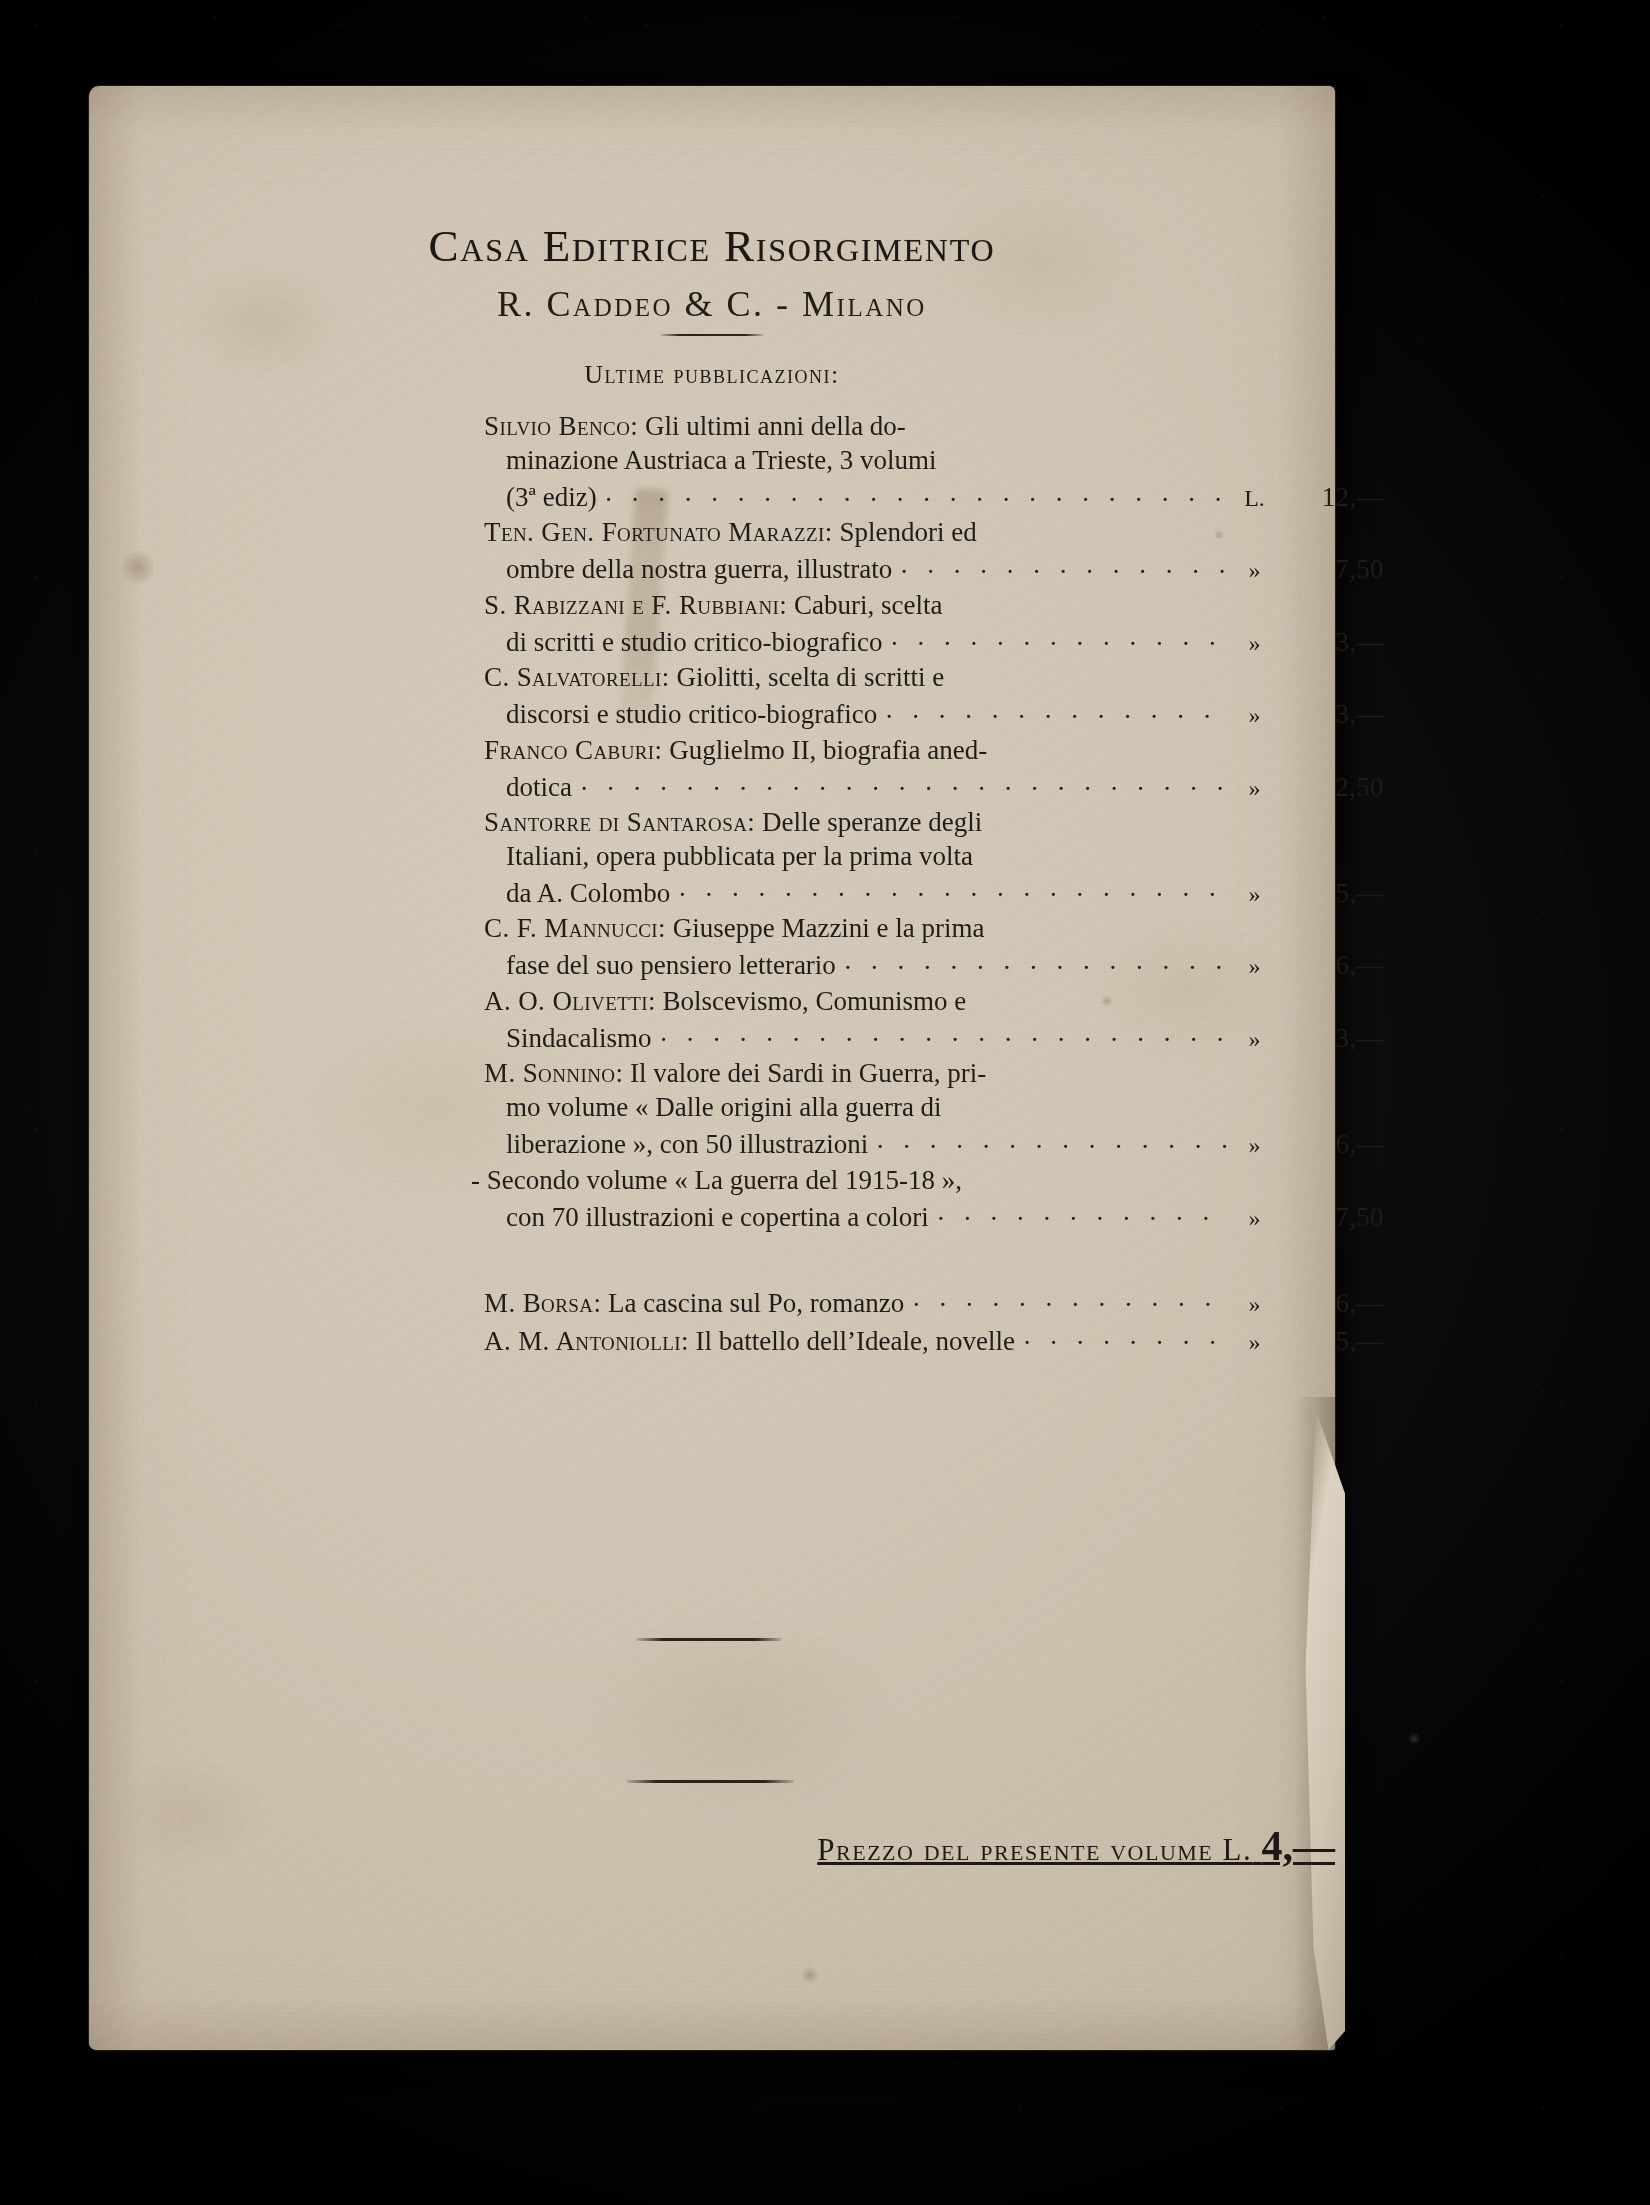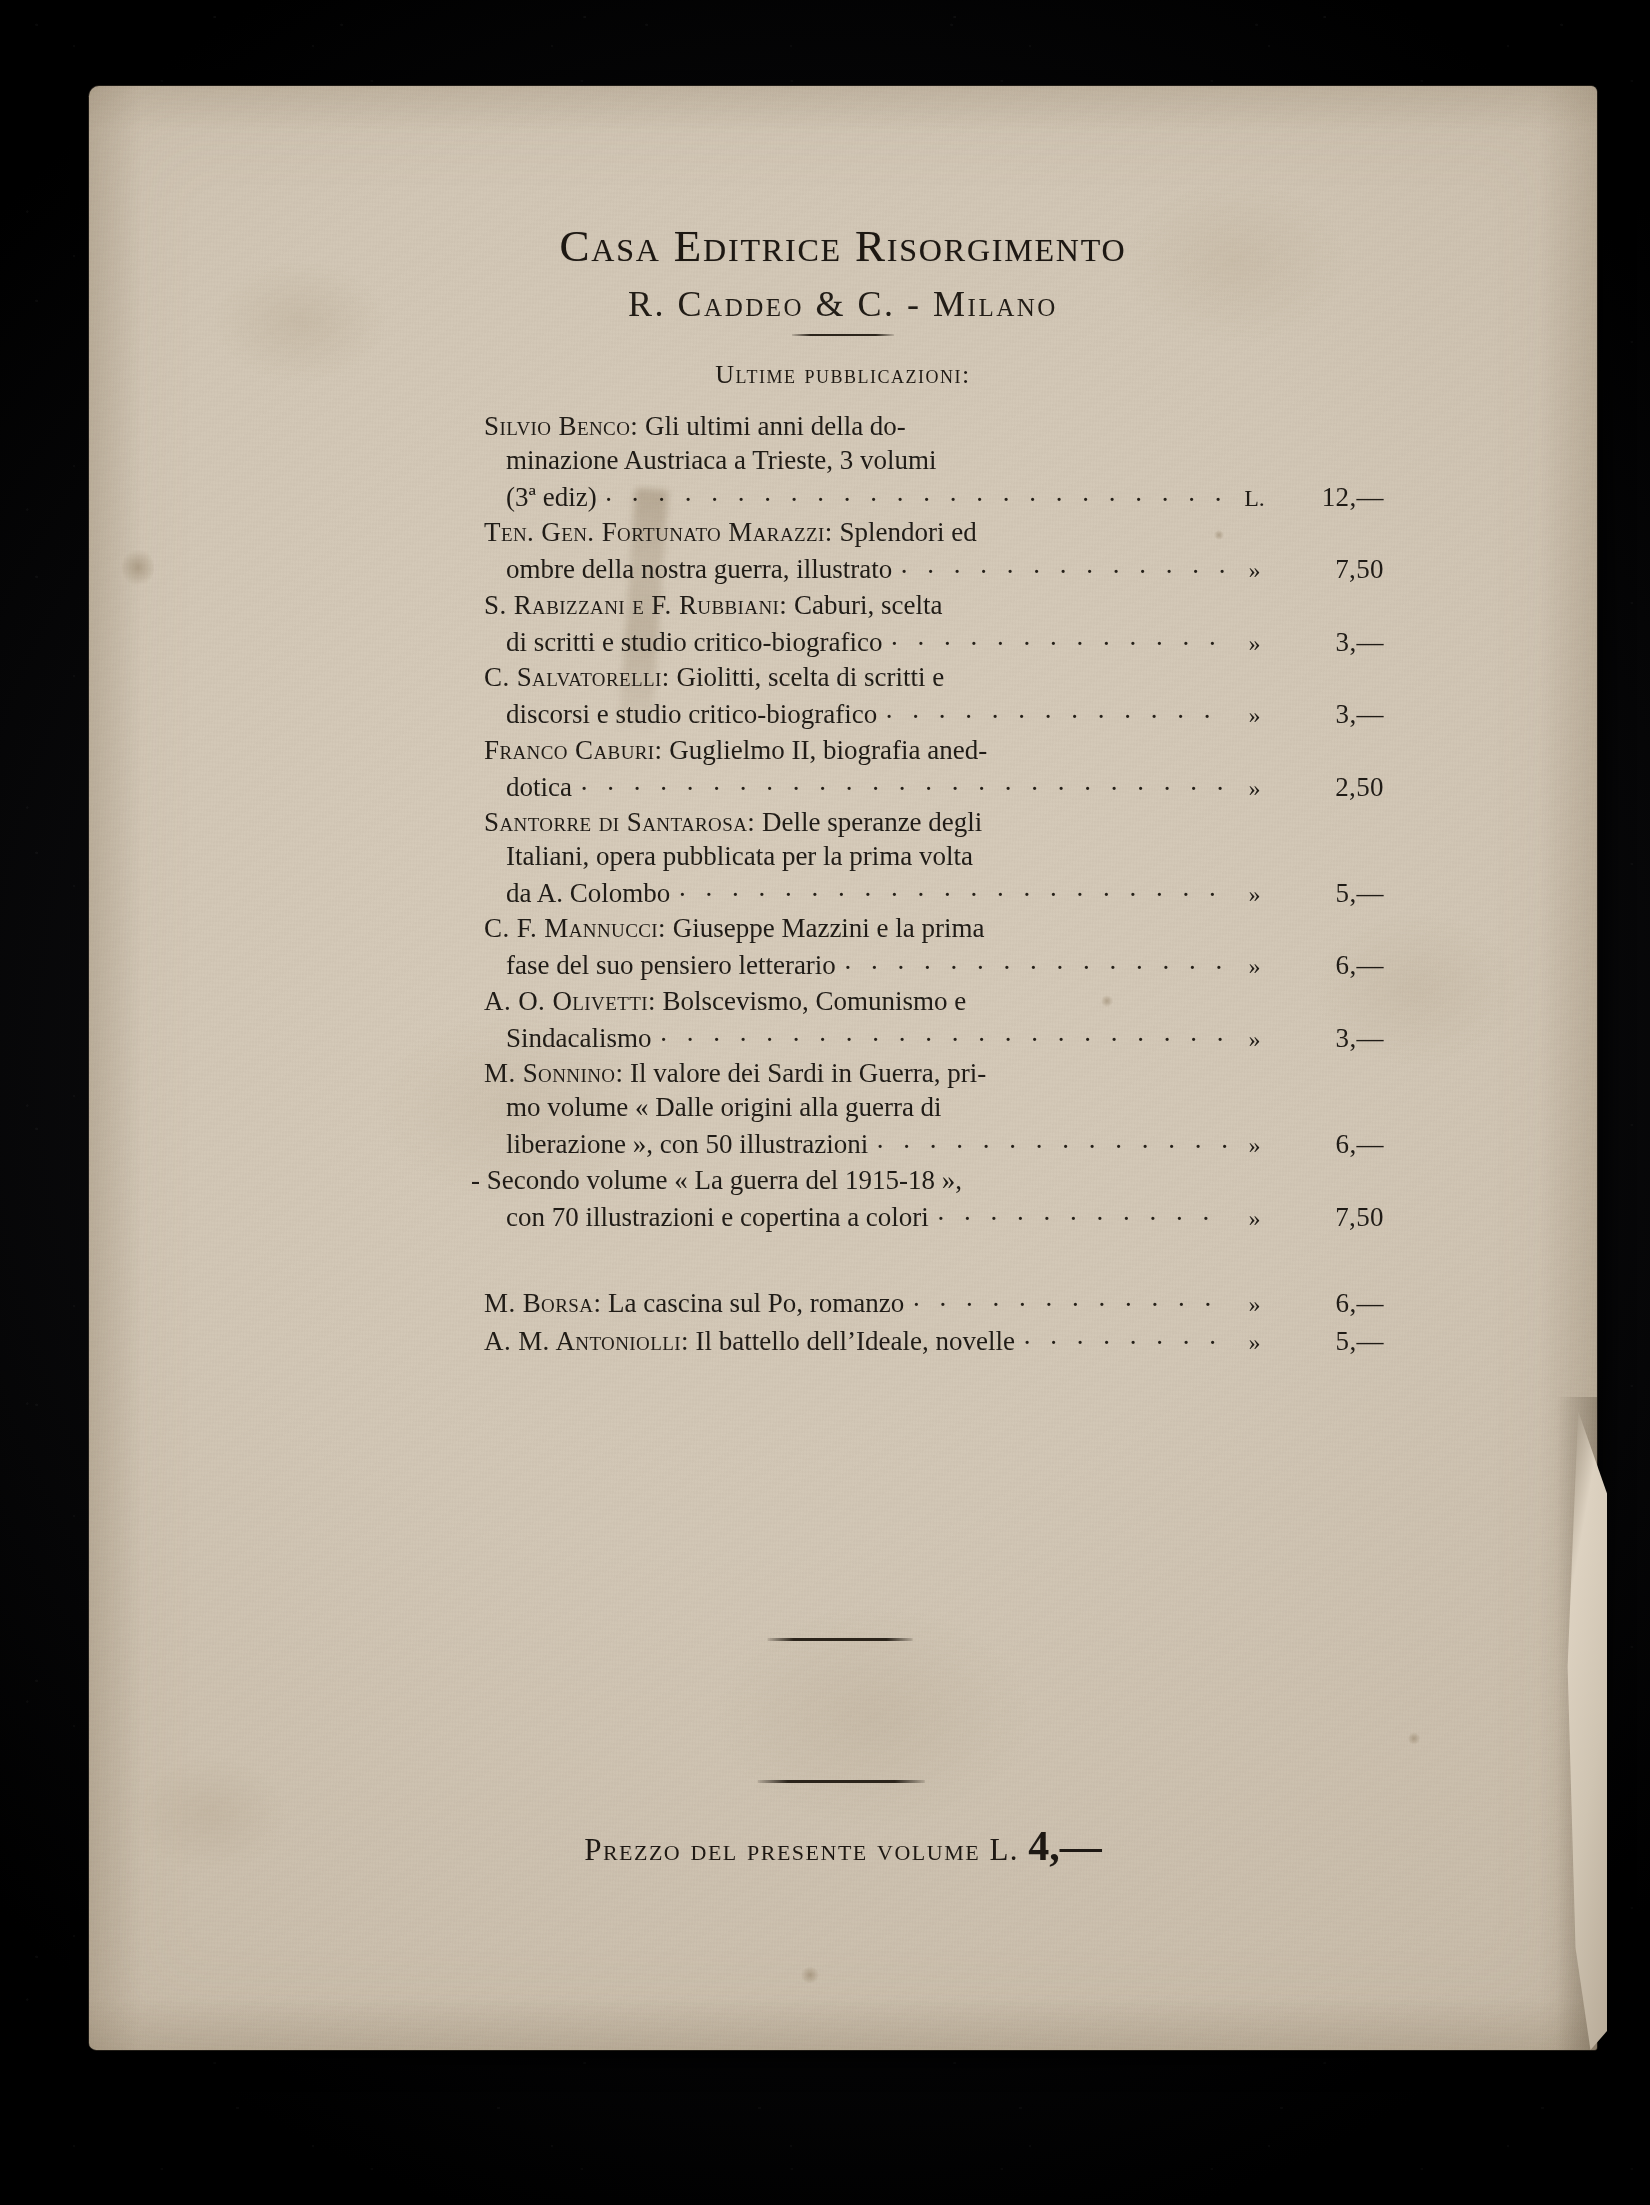--- a/index.html
+++ b/index.html
@@ -36,21 +36,21 @@
       radial-gradient(circle at 46% 93%, rgba(255,255,255,.03) 0 0.9px, transparent 1.5px);
     background-size: 305px 276px, 239px 210px, 370px 341px, 210px 261px, 341px 298px, 261px 239px, 290px 319px;
     opacity: .9;
   }
 
   
   #cover {
     position: absolute;
     left: 89px;
     top: 86px;
-    width: 1508px;
+    width: 1246px;
     height: 1964px;
     border-radius: 10.2px 5.8px 2.9px 7.3px;
     background:
       radial-gradient(ellipse 120% 95% at 42% 38%, #d7ccbb 0%, #d2c7b6 38%, #c9bdab 72%, #c0b4a1 100%);
     box-shadow:
       0 0 0 0.7px rgba(120,104,82,.35),
       10.2px 13px 25px rgba(0,0,0,.75),
       inset 0 0 102px rgba(160,142,115,.20);
   }
   
@@ -232,25 +232,26 @@
     font-variant: small-caps;
     letter-spacing: 0.4px;
   }
   .it { }
 
   
   .footer-price {
     position: absolute;
     left: 0; right: 0;
     top: 1736px;
-    text-align: center;
+    text-align: right;
     font-size: 31px;
     letter-spacing: 1.5px;
     font-variant: small-caps;
     color: #1e1914;
+    text-decoration: underline;
   }
   .footer-price .big {
     font-size: 42px;
     font-weight: bold;
     font-variant: normal;
     letter-spacing: 0;
   }
 </style>
 </head>
 <body>

